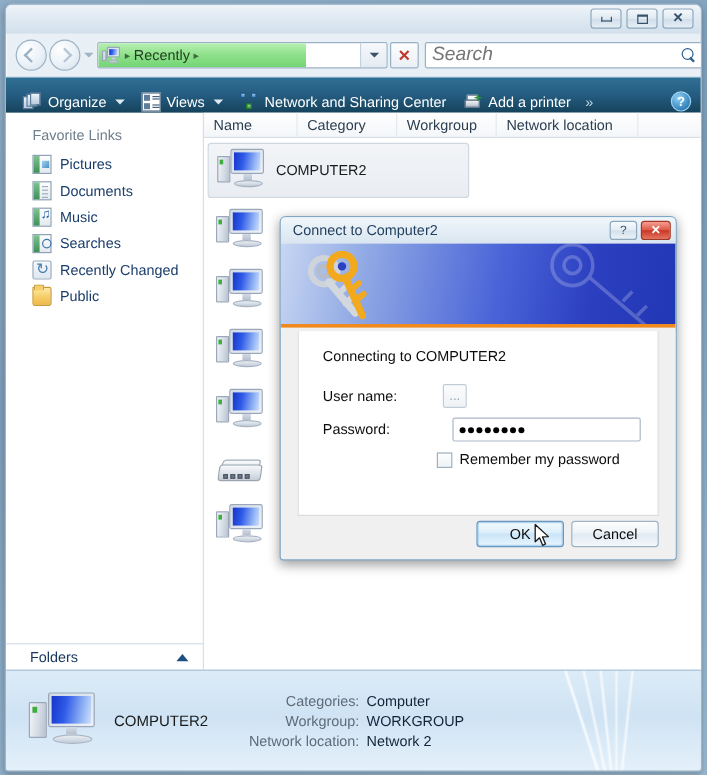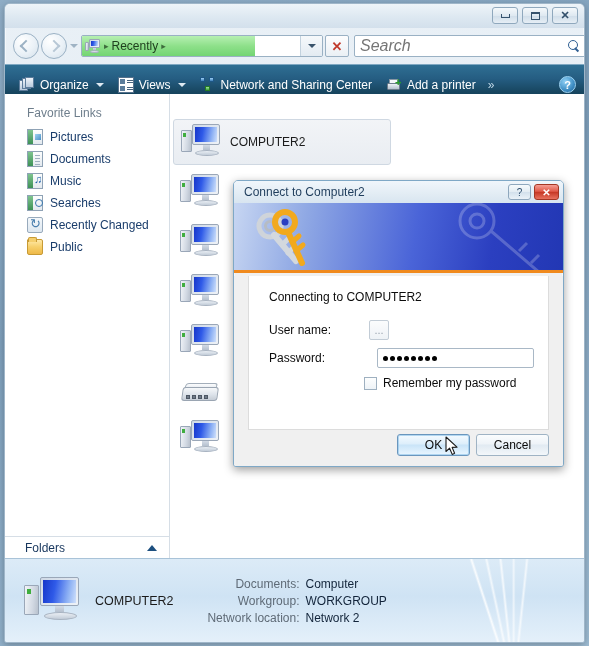--- a/index.html
+++ b/index.html
@@ -519,20 +519,27 @@
           <span>Public</span>
         </div>
       </div>
       <div class="folders-bar">
         <span>Folders</span>
         <span class="chev-up"></span>
       </div>
     </div>
 
     <div class="filepane">
+      <div class="colhdr">
+        <div class="col c1">Name</div>
+        <div class="col c2">Category</div>
+        <div class="col c3">Workgroup</div>
+        <div class="col c4">Network location</div>
+        <div class="col c5"></div>
+      </div>
 
       <div class="listarea">
         <div class="listitem selected" style="top:4px">
           <span class="pcicon">
             <span class="mon">
                 <span class="scr"></span>
               </span>
               <span class="neck"></span>
               <span class="base"></span>
               <span class="tower"></span>
@@ -622,21 +629,21 @@
           <span class="scr"></span>
         </span>
         <span class="neck"></span>
         <span class="base"></span>
         <span class="tower"></span>
         <span class="led"></span>
     </span>
     <span class="det-name">COMPUTER2</span>
     <div class="det-rows">
       <div class="det-row">
-        <span class="det-lbl">Documents:</span>
+        <span class="det-lbl">Categories:</span>
         <span class="det-val">Computer</span>
       </div>
       <div class="det-row">
         <span class="det-lbl">Workgroup:</span>
         <span class="det-val">WORKGROUP</span>
       </div>
       <div class="det-row">
         <span class="det-lbl">Network location:</span>
         <span class="det-val">Network 2</span>
       </div>

